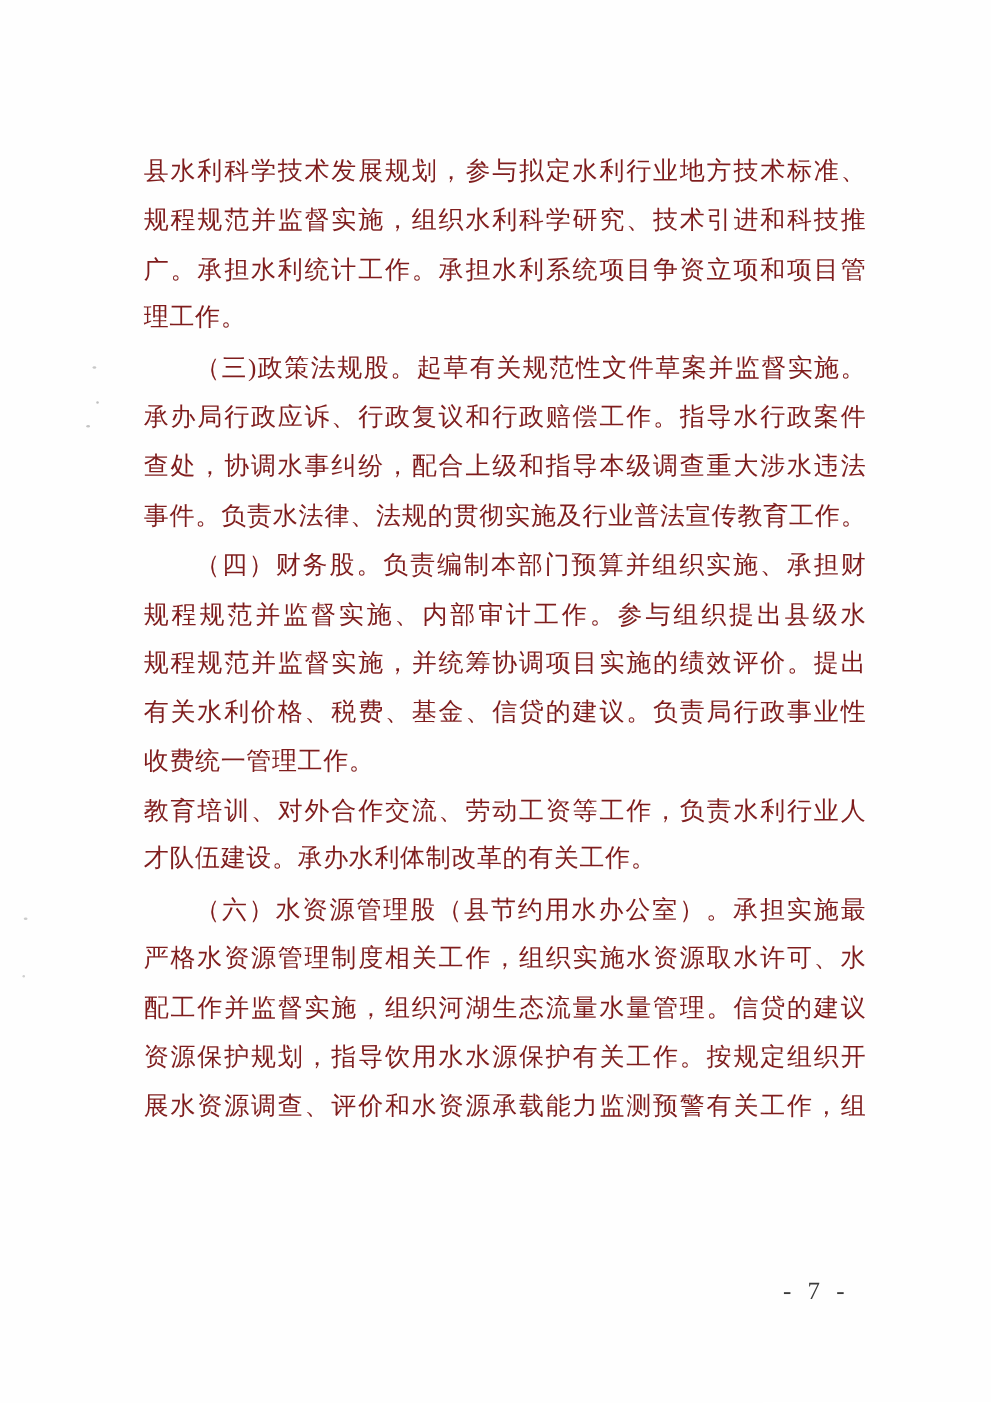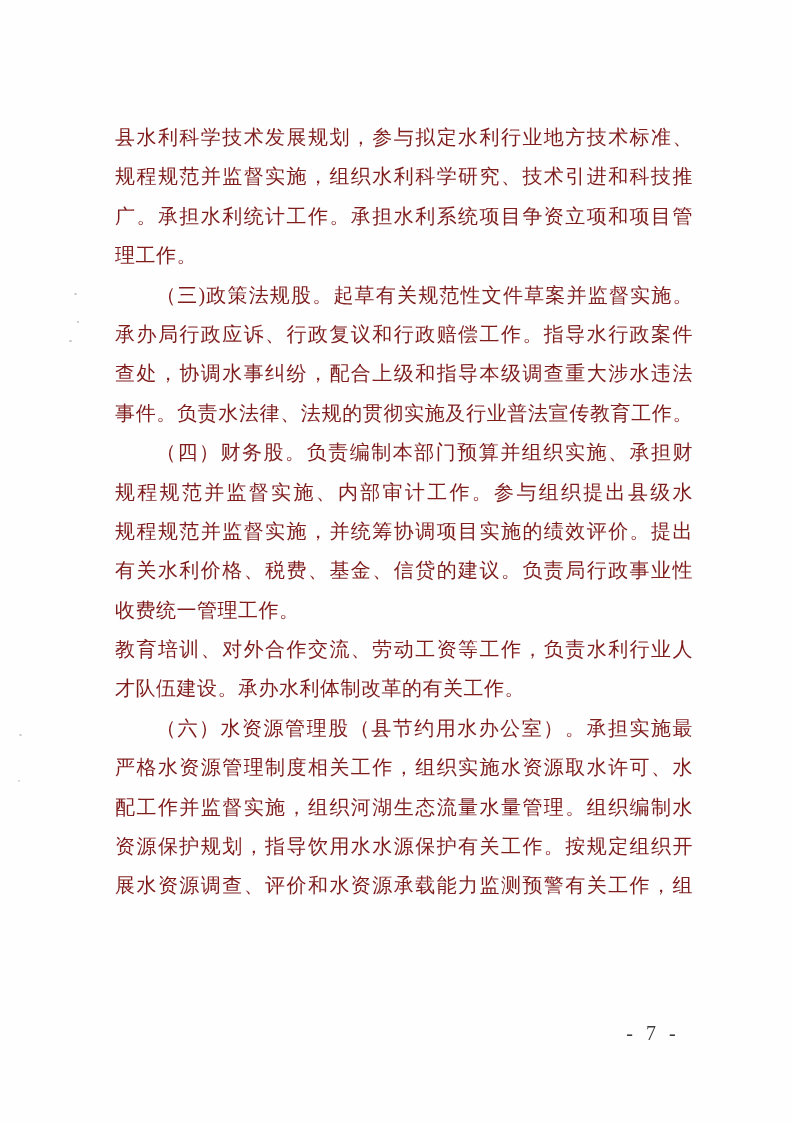--- a/index.html
+++ b/index.html
@@ -28,20 +28,21 @@
     height: 39.4px;
     text-align: justify;
     text-align-last: justify;
     letter-spacing: 0.5px;
   }
   .line.indent {
     text-indent: 41px;
   }
   .line.para-end {
     text-align-last: left;
+    font-family: Liberation Mono, monospace;
   }
   .page-number {
     position: absolute;
     top: 1022px;
     left: 598px;
     width: 110px;
     text-align: center;
     font-size: 20px;
     letter-spacing: 4px;
     color: #3b3b3b;
@@ -74,20 +75,20 @@
       <div class="line">事件。负责水法律、法规的贯彻实施及行业普法宣传教育工作。</div>
       <div class="line indent">（四）财务股。负责编制本部门预算并组织实施、承担财</div>
       <div class="line">规程规范并监督实施、内部审计工作。参与组织提出县级水</div>
       <div class="line">规程规范并监督实施，并统筹协调项目实施的绩效评价。提出</div>
       <div class="line">有关水利价格、税费、基金、信贷的建议。负责局行政事业性</div>
       <div class="line para-end">收费统一管理工作。</div>
       <div class="line">教育培训、对外合作交流、劳动工资等工作，负责水利行业人</div>
       <div class="line para-end">才队伍建设。承办水利体制改革的有关工作。</div>
       <div class="line indent">（六）水资源管理股（县节约用水办公室）。承担实施最</div>
       <div class="line">严格水资源管理制度相关工作，组织实施水资源取水许可、水</div>
-      <div class="line">配工作并监督实施，组织河湖生态流量水量管理。组织编制水</div>
+      <div class="line">配工作并监督实施，组织河湖生态流量水量管理。信贷的建议</div>
       <div class="line">资源保护规划，指导饮用水水源保护有关工作。按规定组织开</div>
       <div class="line">展水资源调查、评价和水资源承载能力监测预警有关工作，组</div>
     </div>
 
   <div class="page-number">- 7 -</div>
 
 </div>
 
 </body></html>

